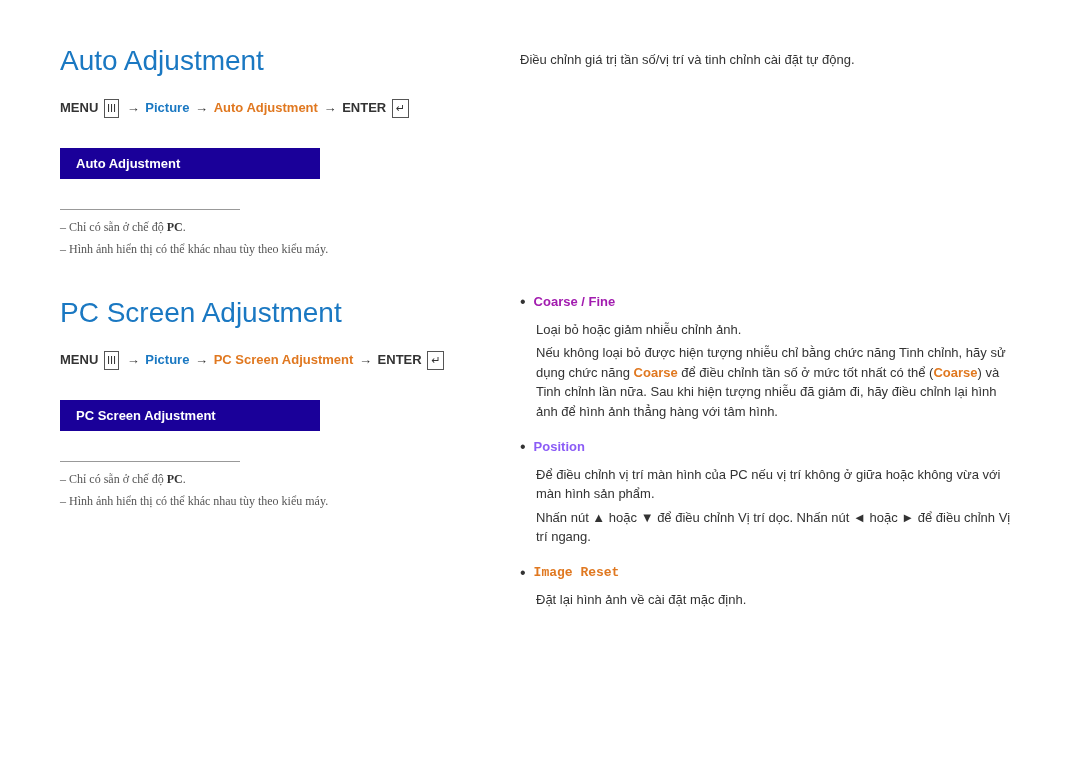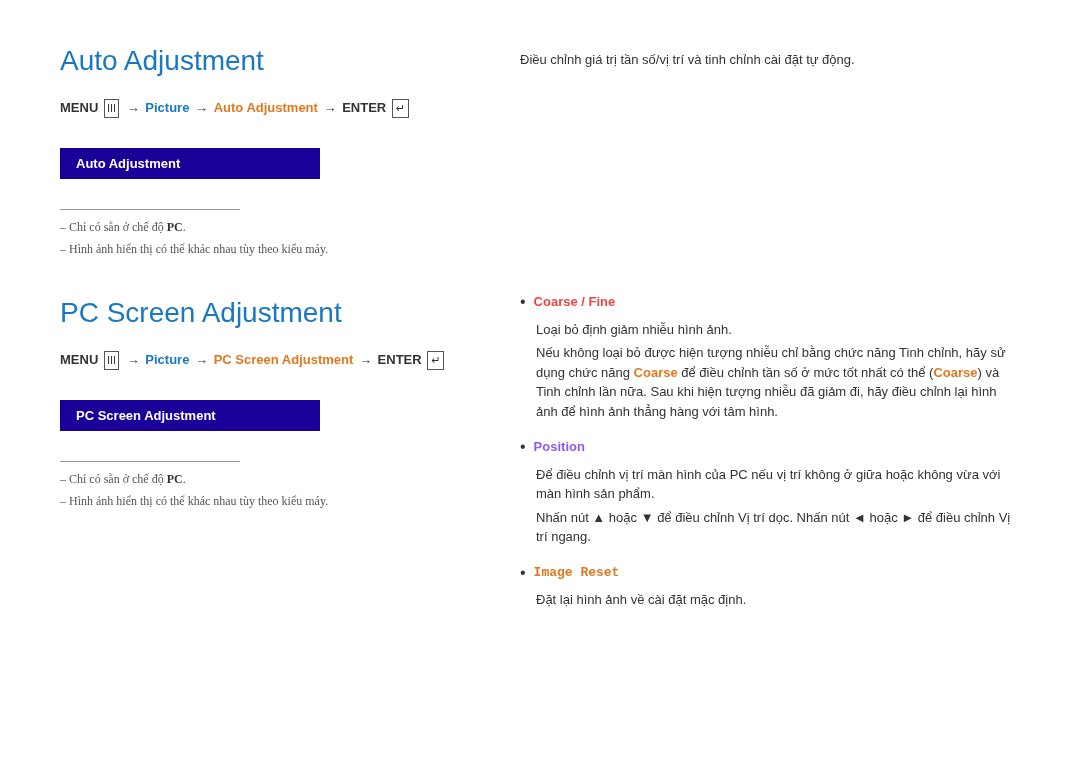--- a/index.html
+++ b/index.html
@@ -184,23 +184,23 @@
     <div class="ui-menu-bar">PC Screen Adjustment</div>
     <hr class="divider-line">
     <p class="note-text">– Chỉ có sẵn ở chế độ <span class="bold-text">PC</span>.</p>
     <p class="note-text">– Hình ảnh hiển thị có thể khác nhau tùy theo kiểu máy.</p>
   </div>
   <div class="pc-right">
 
     <div class="bullet-section">
       <div style="display:flex; align-items:flex-start; margin-bottom:4px;">
         <span class="bullet-dot">•</span>
-        <span class="bullet-title" style="color:#ef4444; font-weight:bold;">Coarse / Fine</span>
+        <span class="bullet-title" style="color:#a21caf; font-weight:bold;">Coarse / Fine</span>
       </div>
-      <p class="bullet-content">Loại bỏ định giảm nhiễu hình ảnh.</p>
+      <p class="bullet-content">Loại bỏ hoặc giảm nhiễu chỉnh ảnh.</p>
       <p class="bullet-content">Nếu không loại bỏ được hiện tượng nhiễu chỉ bằng chức năng Tinh chỉnh, hãy sử dụng chức năng <span class="orange">Coarse</span> để điều chỉnh tần số ở mức tốt nhất có thể (<span class="orange">Coarse</span>) và Tinh chỉnh lần nữa. Sau khi hiện tượng nhiễu đã giảm đi, hãy điều chỉnh lại hình ảnh để hình ảnh thẳng hàng với tâm hình.</p>
     </div>
 
     <div class="bullet-section">
       <div style="display:flex; align-items:flex-start; margin-bottom:4px;">
         <span class="bullet-dot">•</span>
         <span class="bullet-title" style="color:#8b5cf6; font-weight:bold;">Position</span>
       </div>
       <p class="bullet-content">Để điều chỉnh vị trí màn hình của PC nếu vị trí không ở giữa hoặc không vừa với màn hình sản phẩm.</p>
       <p class="bullet-content">Nhấn nút ▲ hoặc ▼ để điều chỉnh Vị trí dọc. Nhấn nút ◄ hoặc ► để điều chỉnh Vị trí ngang.</p>

